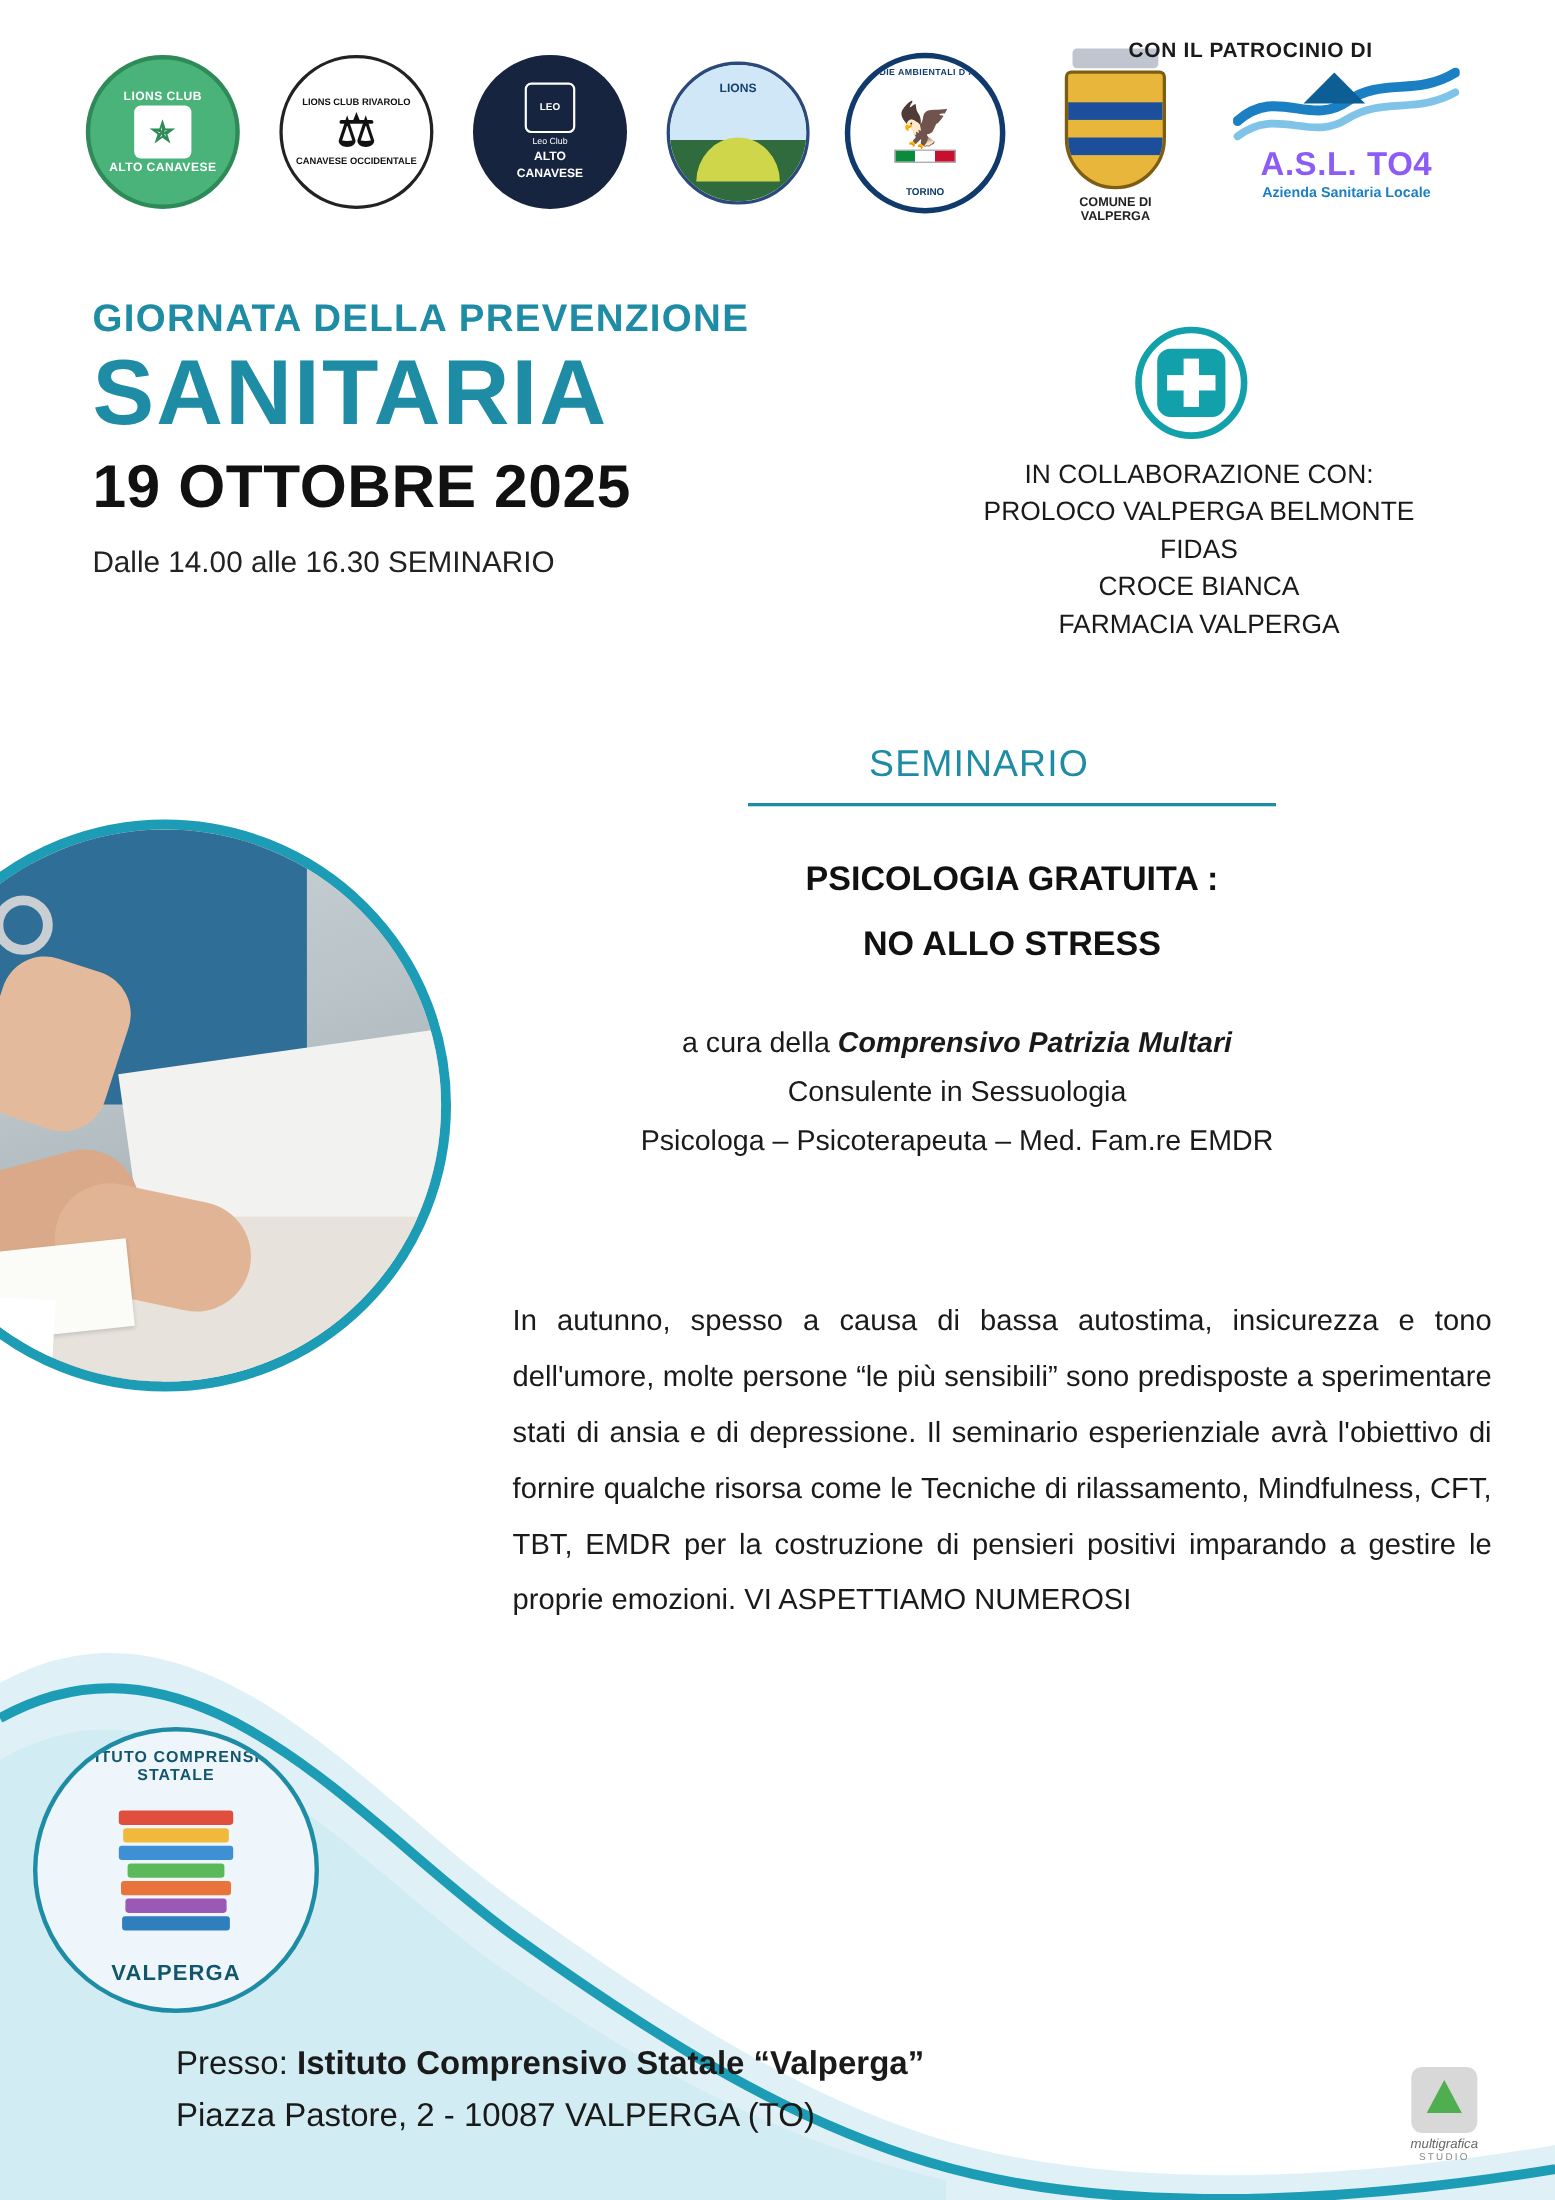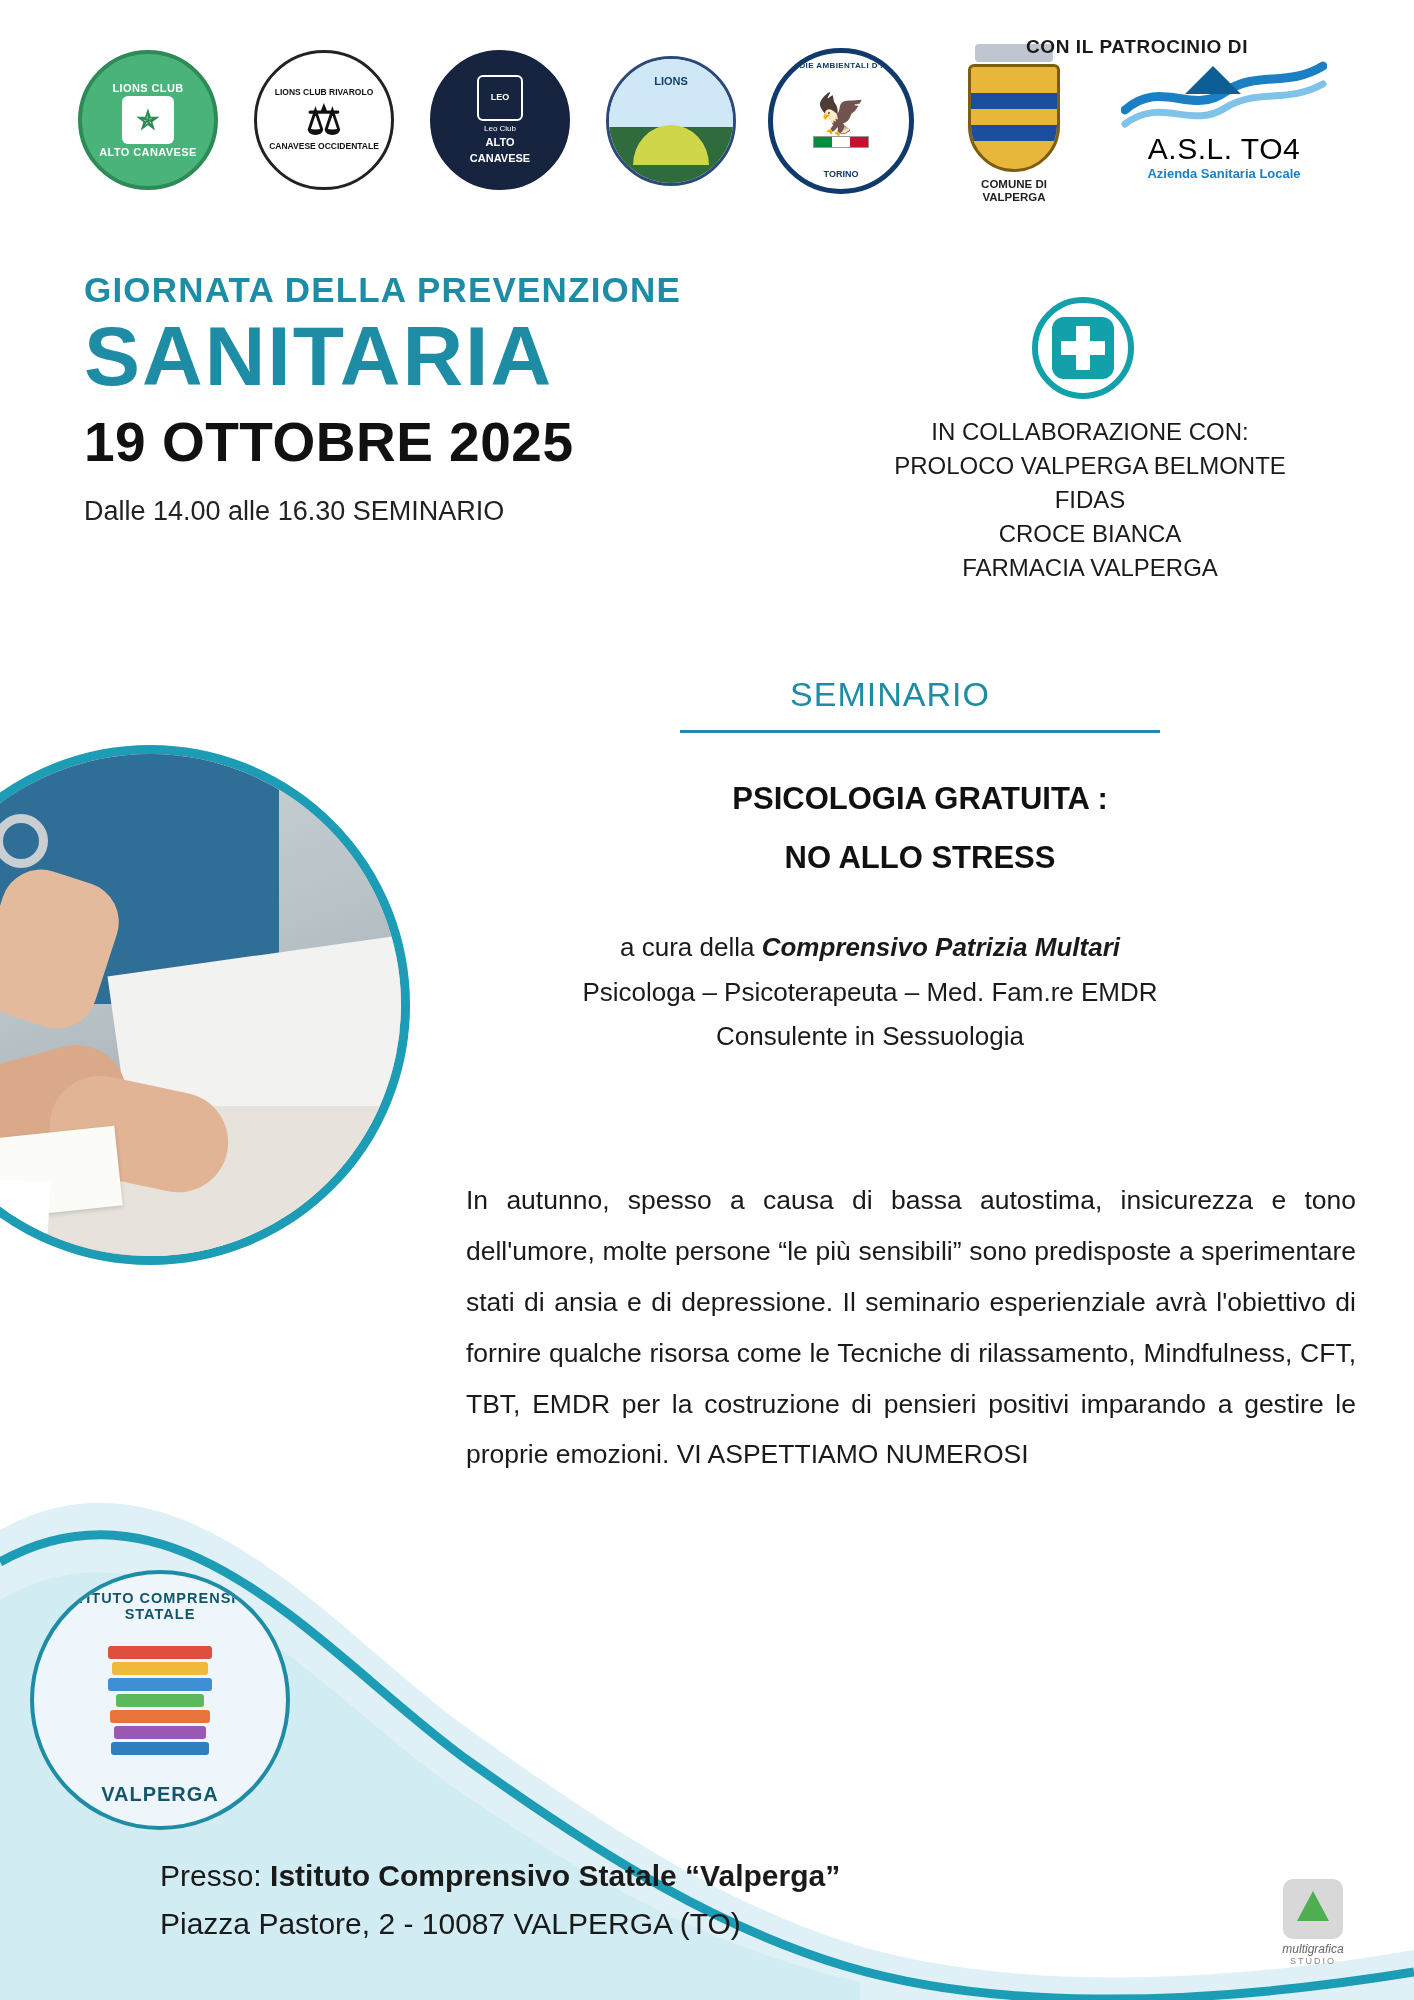--- a/index.html
+++ b/index.html
@@ -81,21 +81,21 @@
     width:92px;height:108px;margin:0 auto;background:#e8b63a;
     border:3px solid #7d5d12;border-radius:6px 6px 46px 46px;position:relative;overflow:hidden;
   }
   .l6 .shield .band { position:absolute; left:0; right:0; height:16px; background:#1b4f9c; }
   .l6 .crown { width:78px;height:18px;margin:0 auto 2px; background:#bfc6cf; border-radius:4px; position:relative;}
   .l6 .cap { font-size:11.5px; font-weight:bold; color:#222; line-height:1.15; margin-top:6px; }
 
   
   .l7 { left:1022px; width:248px; height:160px; top:18px; text-align:center; }
   .l7 .wave { width:206px; height:70px; margin:0 auto; position:relative; }
-  .l7 .asl { font-size:30px; font-weight:normal; color:#000000; letter-spacing:.5px; }
+  .l7 .asl { font-size:30px; font-weight:bold; color:#8b5cf6; letter-spacing:.5px; }
   .l7 .azienda { font-size:13px; font-weight:bold; color:#1b7fc4; }
 
   .patrocinio {
     position:absolute; top:36px; left:1002px; width:270px; text-align:center;
     font-size:19px; font-weight:bold; letter-spacing:.6px; color:#1a1a1a;
   }
 
   
   .title-block { position:absolute; left:84px; top:270px; width:760px; }
   .giornata {
@@ -305,22 +305,22 @@
 
   <div class="psico">
     <div>PSICOLOGIA GRATUITA :</div>
     <div>NO ALLO STRESS</div>
   </div>
 
   <div class="acura">
     <div>
       <span>a cura della </span><em>Comprensivo Patrizia Multari</em>
     </div>
+    <div>Consulente in Sessuologia</div>
     <div>Psicologa – Psicoterapeuta – Med. Fam.re EMDR</div>
-    <div>Consulente in Sessuologia</div>
   </div>
 
   <div class="body-text">In autunno, spesso a causa di bassa autostima, insicurezza e tono dell'umore, molte persone “le più sensibili” sono predisposte a sperimentare stati di ansia e di depressione. Il seminario esperienziale avrà l'obiettivo di fornire qualche risorsa come le Tecniche di rilassamento, Mindfulness, CFT, TBT, EMDR per la costruzione di pensieri positivi imparando a gestire le proprie emozioni. VI ASPETTIAMO NUMEROSI</div>
 
   <div class="photo">
     <div class="scene">
       <div class="ph-bg"></div>
       <div class="ph-scrub2"></div>
       <div class="ph-scrub"></div>
       <div class="ph-steth"></div>

